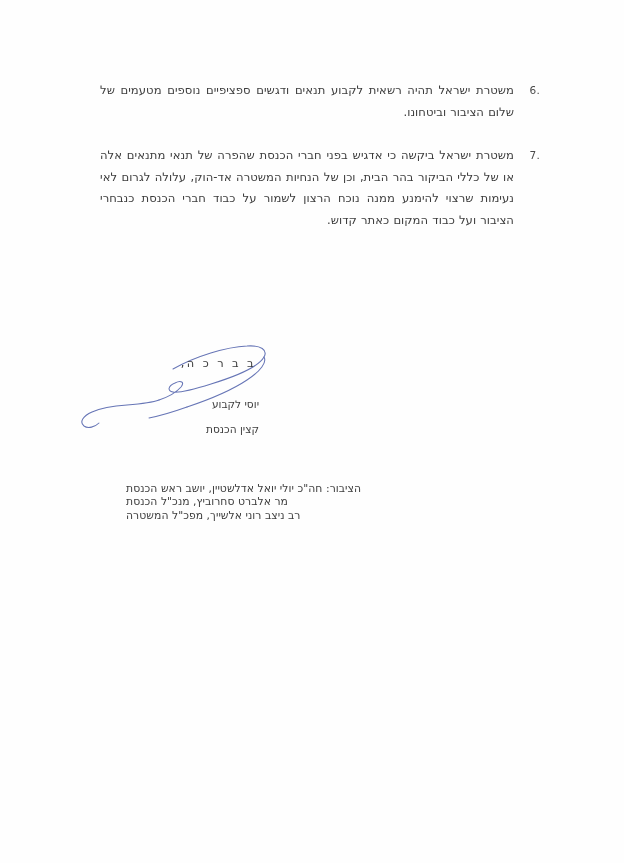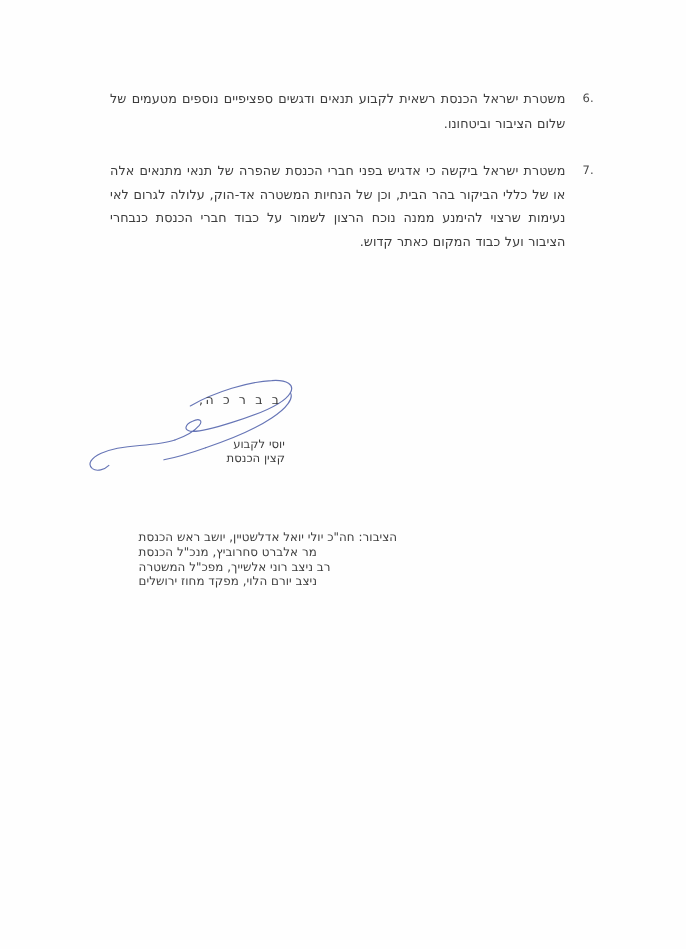--- a/index.html
+++ b/index.html
@@ -82,21 +82,21 @@
     position: absolute;
     top: 59px;
     right: 35px;
     font-size: 10.6px;
     color: #3d3d3d;
     white-space: nowrap;
     line-height: 14px;
   }
   .sig-role {
     position: absolute;
-    top: 72px;
+    top: 84px;
     right: 35px;
     font-size: 10.6px;
     color: #3d3d3d;
     white-space: nowrap;
     line-height: 14px;
   }
 
   
   .copies-block {
     position: absolute;
@@ -129,21 +129,21 @@
 </style>
 </head>
 <body>
 
 <div class="page">
 
   <div class="clause-list">
 
     <div class="clause">
       <div class="clause-num">.6</div>
-      <div class="clause-body">משטרת ישראל הכנסת רשאית לקבוע תנאים ודגשים ספציפיים נוספים מטעמים של שלום הציבור וביטחונו.</div>
+      <div class="clause-body">משטרת ישראל תהיה רשאית לקבוע תנאים ודגשים ספציפיים נוספים מטעמים של שלום הציבור וביטחונו.</div>
     </div>
 
     <div class="clause">
       <div class="clause-num">.7</div>
       <div class="clause-body">משטרת ישראל ביקשה כי אדגיש בפני חברי הכנסת שהפרה של תנאי מתנאים אלה או של כללי הביקור בהר הבית, וכן של הנחיות המשטרה אד-הוק, עלולה לגרום לאי נעימות שרצוי להימנע ממנה נוכח הרצון לשמור על כבוד חברי הכנסת כנבחרי הציבור ועל כבוד המקום כאתר קדוש.</div>
     </div>
 
   </div>
 
   <div class="signature-block">
@@ -171,18 +171,17 @@
   <div class="copies-block">
 
     <div class="copies-line first">
       <span>הציבור:</span>
       <span>חה"כ יולי יואל אדלשטיין, יושב ראש הכנסת</span>
     </div>
 
     <div class="copies-rest">
       <div class="copies-line">מר אלברט סחרוביץ, מנכ"ל הכנסת</div>
       <div class="copies-line">רב ניצב רוני אלשייך, מפכ"ל המשטרה</div>
-      <div class="copies-line">ניצב יורם הלוי, מפקד מחוז ירושלים</div>
     </div>
 
   </div>
 
 </div>
 
 </body></html>

